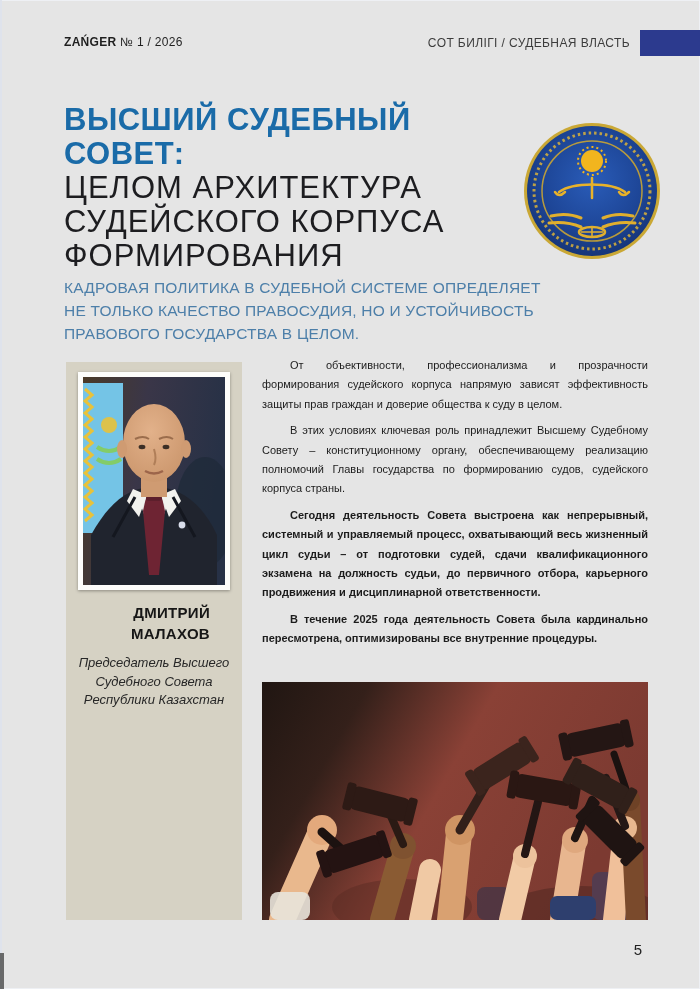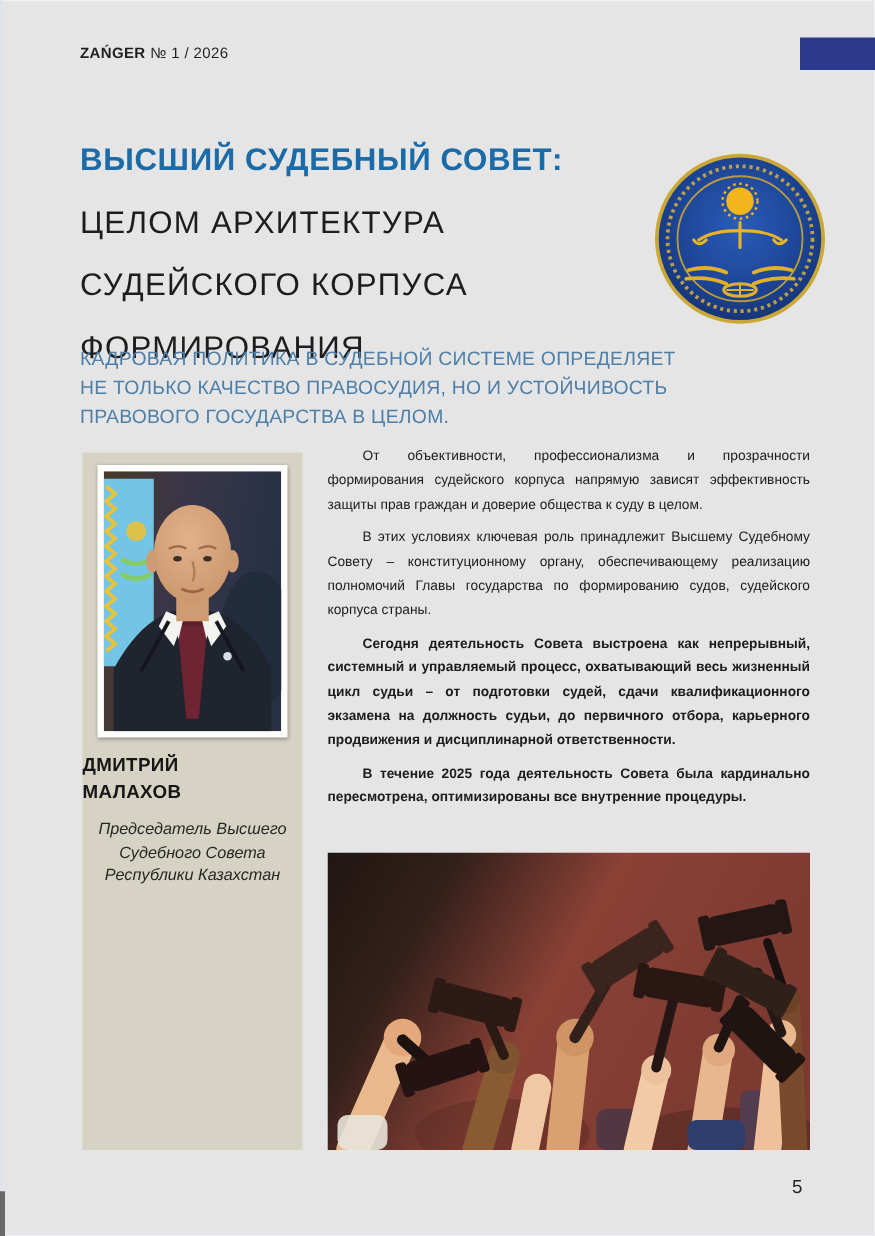--- a/index.html
+++ b/index.html
@@ -11,36 +11,36 @@
 
   
   .header{position:absolute;left:64px;top:30px;right:0;height:26px;}
   .journal{position:absolute;left:0;top:5px;font-size:12px;color:#1f1f1f;letter-spacing:.3px;}
   .journal b{font-weight:bold;}
   .section-label{position:absolute;right:70px;top:6px;font-size:12px;color:#3c3c3c;letter-spacing:.4px;}
   .section-tab{position:absolute;right:0;top:0;width:60px;height:26px;background:#2c3a8e;}
 
   
   .title-block{position:absolute;left:64px;top:103px;width:470px;}
-  .title-line{display:block;font-size:25px;line-height:50px;color:#1d1d20;letter-spacing:1px;font-weight:normal;}
+  .title-line{display:block;font-size:31px;line-height:34px;color:#1d1d20;letter-spacing:1px;font-weight:normal;}
   .title-line.accent{color:#1a6ba8;font-weight:bold;letter-spacing:.5px;}
 
   
   .emblem{position:absolute;left:521px;top:120px;width:142px;height:142px;}
 
   
   .lede{position:absolute;left:64px;top:276px;width:478px;font-size:15.5px;line-height:23px;
         color:#4d7fa9;letter-spacing:.2px;}
 
   
   .author-panel{position:absolute;left:66px;top:362px;width:176px;height:558px;background:#d6d2c4;}
   .photo-frame{position:absolute;left:12px;top:10px;width:142px;height:208px;background:#fdfdfb;
                padding:5px;box-shadow:0 1px 3px rgba(0,0,0,.35);}
   .photo-frame svg{display:block;}
-  .author-name{position:absolute;left:0;top:240px;width:144px;text-align:left;font-weight:bold;
+  .author-name{position:absolute;left:0;top:240px;width:144px;text-align:right;font-weight:bold;
                font-size:15px;line-height:21px;color:#161616;letter-spacing:.3px;}
   .author-name span{display:inline-block;width:110px;}
   .author-role{position:absolute;left:0;top:292px;width:176px;text-align:center;font-style:italic;
                font-size:13px;line-height:18.5px;color:#272727;}
   .author-role span{display:inline-block;width:160px;}
 
   
   .article-body{position:absolute;left:262px;top:356px;width:386px;}
   .article-body p{margin:0 0 7px 0;font-size:11px;line-height:19.4px;color:#1c1c1c;
                   text-align:justify;text-indent:28px;}
@@ -55,20 +55,21 @@
 </style>
 </head>
 <body>
 
 <div class="page">
   <div class="page-left-edge"></div>
   <div class="scan-mark"></div>
 
   <div class="header">
     <div class="journal"><b>ZAŃGER</b><span> № 1 / 2026</span></div>
+    <div class="section-label">СОТ БИЛІГІ / СУДЕБНАЯ ВЛАСТЬ</div>
     <div class="section-tab"></div>
   </div>
 
   <h1 class="title-block" style="margin:0;">
     <span class="title-line accent">ВЫСШИЙ СУДЕБНЫЙ СОВЕТ:</span>
     <span class="title-line">ЦЕЛОМ АРХИТЕКТУРА</span>
     <span class="title-line">СУДЕЙСКОГО КОРПУСА</span>
     <span class="title-line">ФОРМИРОВАНИЯ</span>
   </h1>
 

